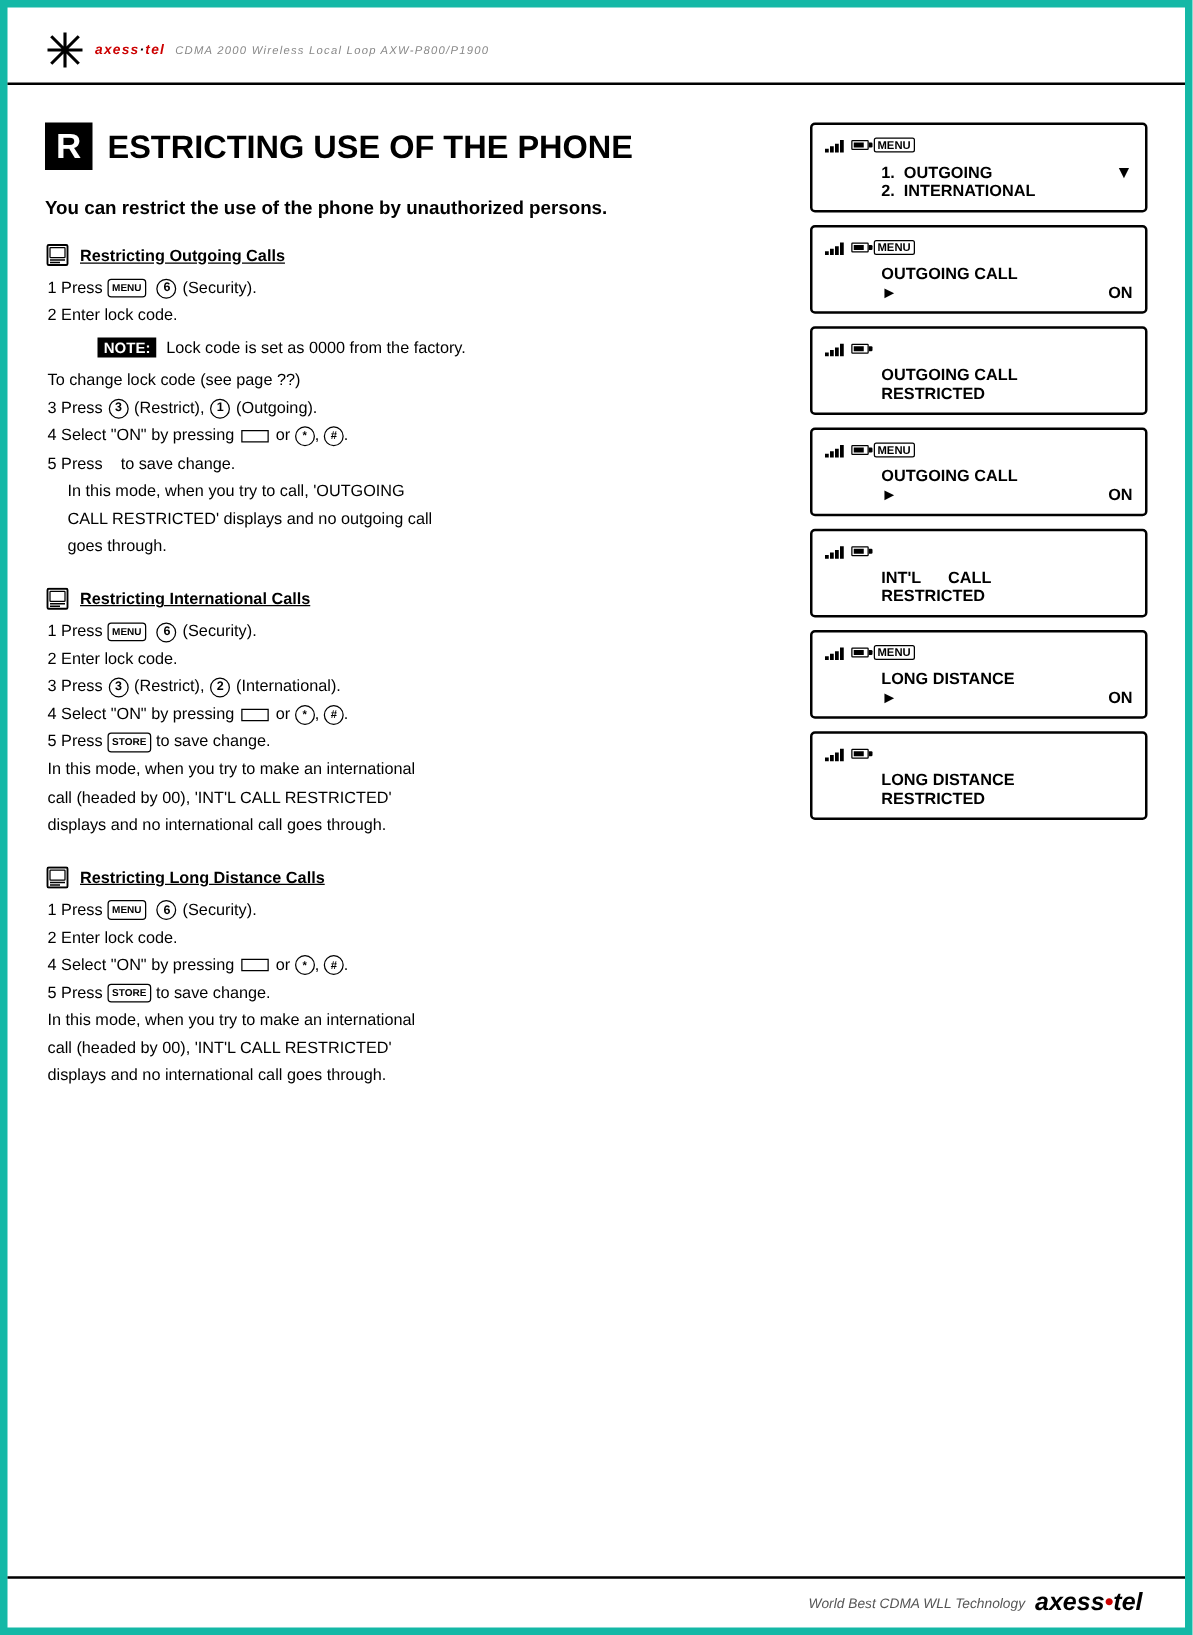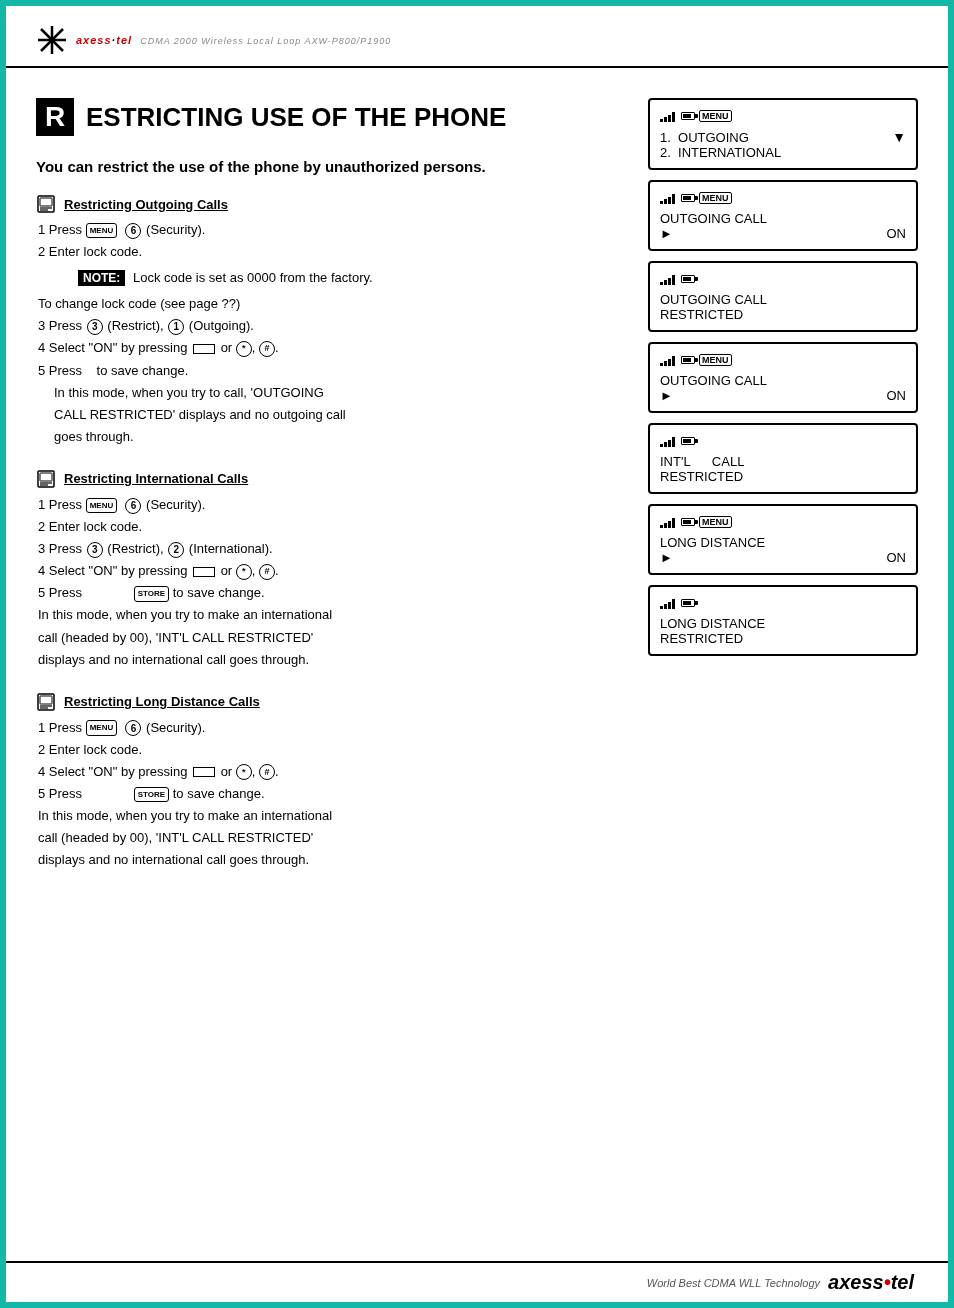--- a/index.html
+++ b/index.html
@@ -167,21 +167,22 @@
     }
     .menu-indicator {
       font-size: 9px;
       font-weight: bold;
       border: 1.5px solid #000;
       padding: 0 2px;
       border-radius: 2px;
     }
     .screen-content {
       font-size: 13px;
-      font-weight: normal;
+      font-weight: bold;
+      margin-left: 45px;
     }
     .screen-row {
       display: flex;
       justify-content: space-between;
       align-items: center;
     }
     .arrow-down {
       font-size: 14px;
     }
     
@@ -231,21 +232,20 @@
       vertical-align: middle;
     }
     .store-key {
       display: inline-block;
       border: 1.5px solid #000;
       border-radius: 3px;
       font-size: 8px;
       font-weight: bold;
       padding: 0 3px;
       vertical-align: middle;
-      margin-left: 48px;
     }
   </style>
 </head>
 <body>
 
 <div class="page">
 
   <div class="header">
     <div class="logo-area">
 

